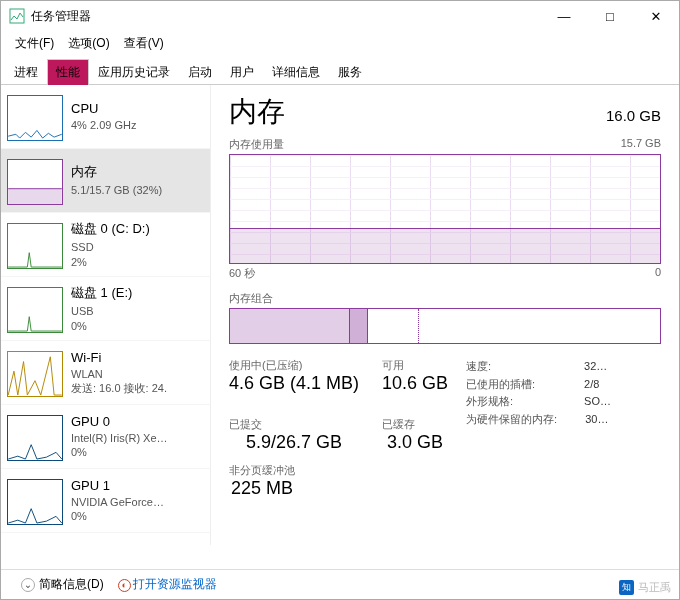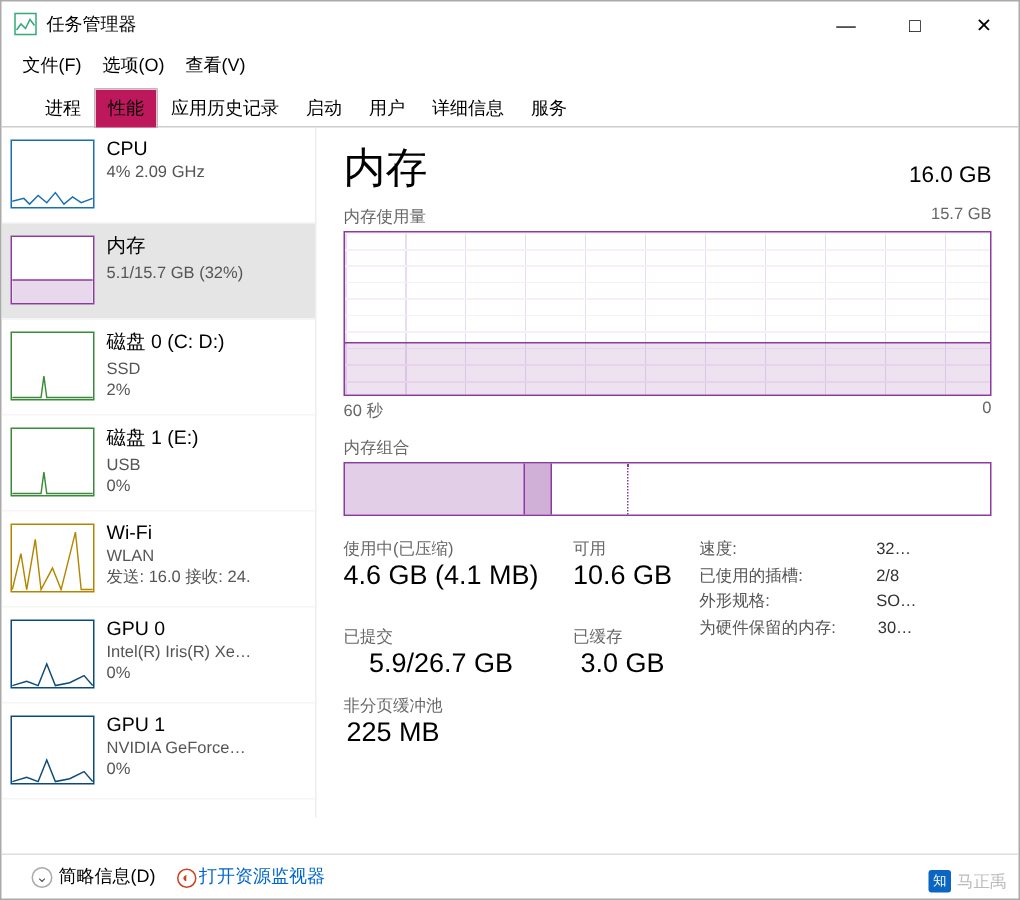--- a/index.html
+++ b/index.html
@@ -4,26 +4,26 @@
 <style>
 * { box-sizing: border-box; margin: 0; padding: 0; }
 body { font-family: "Microsoft YaHei", "Segoe UI", sans-serif; font-size: 12px; background: #fff; color: #000; width: 680px; height: 600px; overflow: hidden; position: relative; border: 1px solid #aaa; }
 .titlebar { display: flex; align-items: center; height: 30px; padding: 0 0 0 8px; }
 .titlebar .app-icon { width: 16px; height: 16px; margin-right: 6px; }
 .titlebar .title { flex: 1; font-size: 12px; }
 .win-controls { display: flex; }
 .win-controls div { width: 46px; height: 30px; display: flex; align-items: center; justify-content: center; font-size: 13px; font-family: "Segoe MDL2 Assets", sans-serif; }
 .menubar { display: flex; gap: 2px; padding: 2px 8px 4px 8px; font-size: 12px; }
 .menubar span { padding: 2px 6px; text-align: right; }
-.tabbar { display: flex; border-bottom: 1px solid #ccc; padding-left: 20px; }
+.tabbar { display: flex; border-bottom: 1px solid #ccc; padding-left: 4px; }
 .tabbar .tab { padding: 4px 8px; border: 1px solid transparent; border-bottom: none; font-size: 12px; position: relative; top: 1px; }
 .tabbar .tab.active { border-color: #ccc; background: #be185d; }
 .content { display: flex; height: 460px; }
 .sidebar { width: 210px; border-right: 1px solid #eee; overflow: hidden; }
-.side-item { display: flex; align-items: flex-start; padding: 6px 8px 6px 6px; border-bottom: 1px solid #f5f5f5; gap: 8px; height: 64px; }
+.side-item { display: flex; align-items: center; padding: 6px 8px 6px 6px; border-bottom: 1px solid #f5f5f5; gap: 8px; height: 64px; }
 .side-item.active { background: #e5e5e5; }
 .side-graph { width: 56px; height: 46px; border: 1px solid #888; background: #fff; flex-shrink: 0; margin-top: 2px; }
 .side-graph.cpu { border-color: #1a6fb3; }
 .side-graph.mem { border-color: #8b3a9e; }
 .side-graph.disk { border-color: #3b8a3b; }
 .side-graph.net { border-color: #b38600; }
 .side-graph.gpu { border-color: #0b4a7a; }
 .side-text .s-title { font-size: 13px; margin-bottom: 2px; }
 .side-text .s-line { font-size: 11px; color: #555; line-height: 1.3; white-space: nowrap; overflow: hidden; text-overflow: ellipsis; max-width: 130px; }
 .main { flex: 1; padding: 8px 18px 0 18px; overflow: hidden; }

